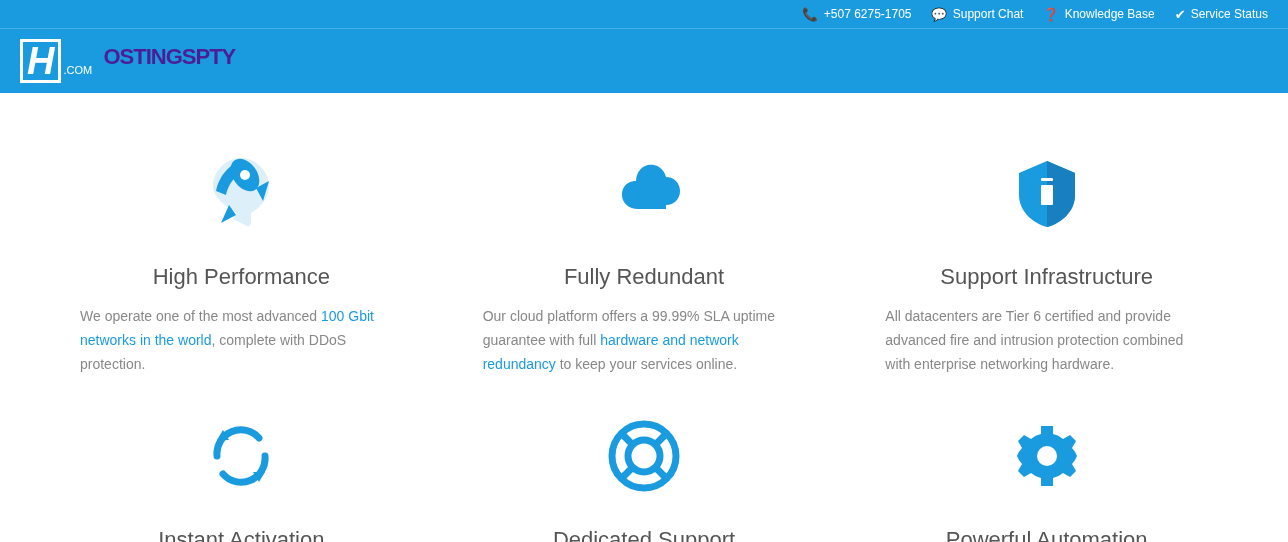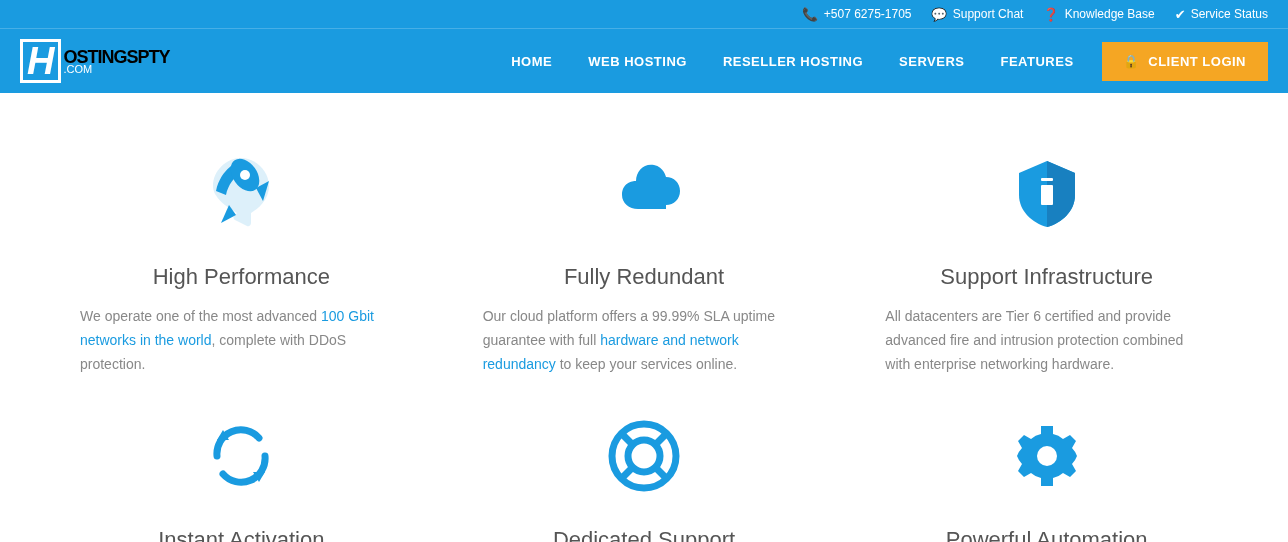--- a/index.html
+++ b/index.html
@@ -35,26 +35,27 @@
       padding: 0 20px;
       height: 65px;
       border-top: 1px solid rgba(255,255,255,0.2);
     }
     .logo-area {
       display: flex;
       align-items: center;
       margin-right: auto;
     }
     .logo-text {
-      font-size: 18px;
+      font-size: 22px;
       font-weight: 900;
-      color: #000000;
+      color: #4c1d95;
       font-family: Arial Black, sans-serif;
       letter-spacing: -1px;
       line-height: 1;
+      margin-left: 40px;
     }
     .logo-h {
       font-size: 38px;
       font-weight: 900;
       display: inline-block;
       border: 3px solid #fff;
       padding: 0 4px;
       margin-right: 2px;
       line-height: 1;
       color: #fff;
@@ -172,31 +173,20 @@
 
 <div class="nav-bar">
   <div class="logo-area">
     <span class="logo-h">H</span>
     <div>
       <span class="logo-text">OSTINGSPTY</span>
       <span class="logo-sub">.COM</span>
     </div>
   </div>
 
-  <div class="nav-links">
-    <span class="nav-link">HOME</span>
-    <span class="nav-link">WEB HOSTING</span>
-    <span class="nav-link">RESELLER HOSTING</span>
-    <span class="nav-link">SERVERS</span>
-    <span class="nav-link">FEATURES</span>
-    <div class="client-login-btn">
-      <span>🔒</span>
-      <span>CLIENT LOGIN</span>
-    </div>
-  </div>
 </div>
 
 <div class="main-content">
   <div class="features-grid">
 
     <div class="feature-card">
       <div class="feature-icon">
         <svg viewBox="0 0 80 80" xmlns="http://www.w3.org/2000/svg">
           <path d="M40 5 C55 5 68 18 68 33 C68 45 60 54 50 60 L50 70 C50 72 48 74 46 73 L34 67 C32 66 32 63 34 62 L36 60 C26 54 12 45 12 33 C12 18 25 5 40 5Z" opacity="0.15"></path>
           <path d="M38 8 C38 8 20 15 15 38 L25 42 C27 32 33 24 42 18 Z" fill="#1a9be0"></path>

